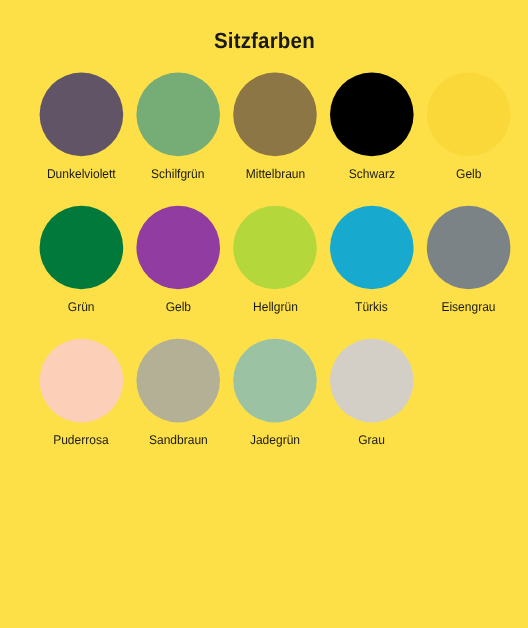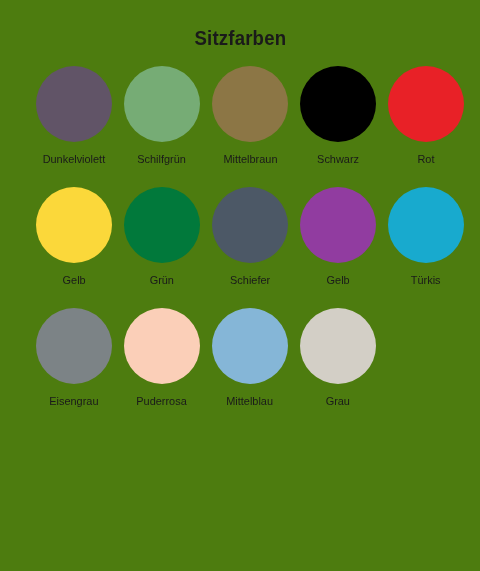--- a/index.html
+++ b/index.html
@@ -14,21 +14,21 @@
     font-family: "Liberation Sans", "DejaVu Sans", sans-serif;
     overflow: hidden;
   }
   .palette-page {
     width: 480px;
     height: 571px;
     box-sizing: border-box;
     display: flex;
     flex-direction: column;
     align-items: center;
-    background: #4d7c0f;
+    background: #fde047;
   }
   .palette-title {
     margin: 0;
     padding-top: 26px;
     padding-bottom: 2px;
     font-family: "Liberation Sans Narrow", "Liberation Sans", "DejaVu Sans", sans-serif;
     font-size: 20px;
     font-weight: bold;
     letter-spacing: 0.2px;
     color: #1a1a1a;
@@ -91,54 +91,54 @@
       </div>
       <div class="swatch-cell">
         <div class="swatch-dot" style="background: rgb(140, 118, 69);"></div>
         <div class="swatch-label">Mittelbraun</div>
       </div>
       <div class="swatch-cell">
         <div class="swatch-dot" style="background: rgb(0, 0, 0);"></div>
         <div class="swatch-label">Schwarz</div>
       </div>
       <div class="swatch-cell">
-        <div class="swatch-dot" style="background: rgb(232, 33, 39);"></div>
-        <div class="swatch-label">Rot</div>
-      </div>
-      <div class="swatch-cell">
         <div class="swatch-dot" style="background: rgb(251, 216, 58);"></div>
         <div class="swatch-label">Gelb</div>
       </div>
       <div class="swatch-cell">
         <div class="swatch-dot" style="background: rgb(1, 121, 59);"></div>
         <div class="swatch-label">Grün</div>
       </div>
       <div class="swatch-cell">
-        <div class="swatch-dot" style="background: rgb(76, 88, 102);"></div>
-        <div class="swatch-label">Schiefer</div>
+        <div class="swatch-dot" style="background: rgb(145, 60, 160);"></div>
+        <div class="swatch-label">Gelb</div>
       </div>
       <div class="swatch-cell">
-        <div class="swatch-dot" style="background: rgb(145, 60, 160);"></div>
-        <div class="swatch-label">Gelb</div>
+        <div class="swatch-dot" style="background: rgb(180, 215, 59);"></div>
+        <div class="swatch-label">Hellgrün</div>
       </div>
       <div class="swatch-cell">
         <div class="swatch-dot" style="background: rgb(24, 170, 206);"></div>
         <div class="swatch-label">Türkis</div>
       </div>
       <div class="swatch-cell">
         <div class="swatch-dot" style="background: rgb(124, 131, 134);"></div>
         <div class="swatch-label">Eisengrau</div>
       </div>
       <div class="swatch-cell">
         <div class="swatch-dot" style="background: rgb(251, 207, 184);"></div>
         <div class="swatch-label">Puderrosa</div>
       </div>
       <div class="swatch-cell">
-        <div class="swatch-dot" style="background: rgb(133, 182, 215);"></div>
-        <div class="swatch-label">Mittelblau</div>
+        <div class="swatch-dot" style="background: rgb(180, 176, 149);"></div>
+        <div class="swatch-label">Sandbraun</div>
+      </div>
+      <div class="swatch-cell">
+        <div class="swatch-dot" style="background: rgb(156, 194, 164);"></div>
+        <div class="swatch-label">Jadegrün</div>
       </div>
       <div class="swatch-cell">
         <div class="swatch-dot" style="background: rgb(211, 207, 198);"></div>
         <div class="swatch-label">Grau</div>
       </div>
     </div>
 
 </div>
 
 </body></html>

